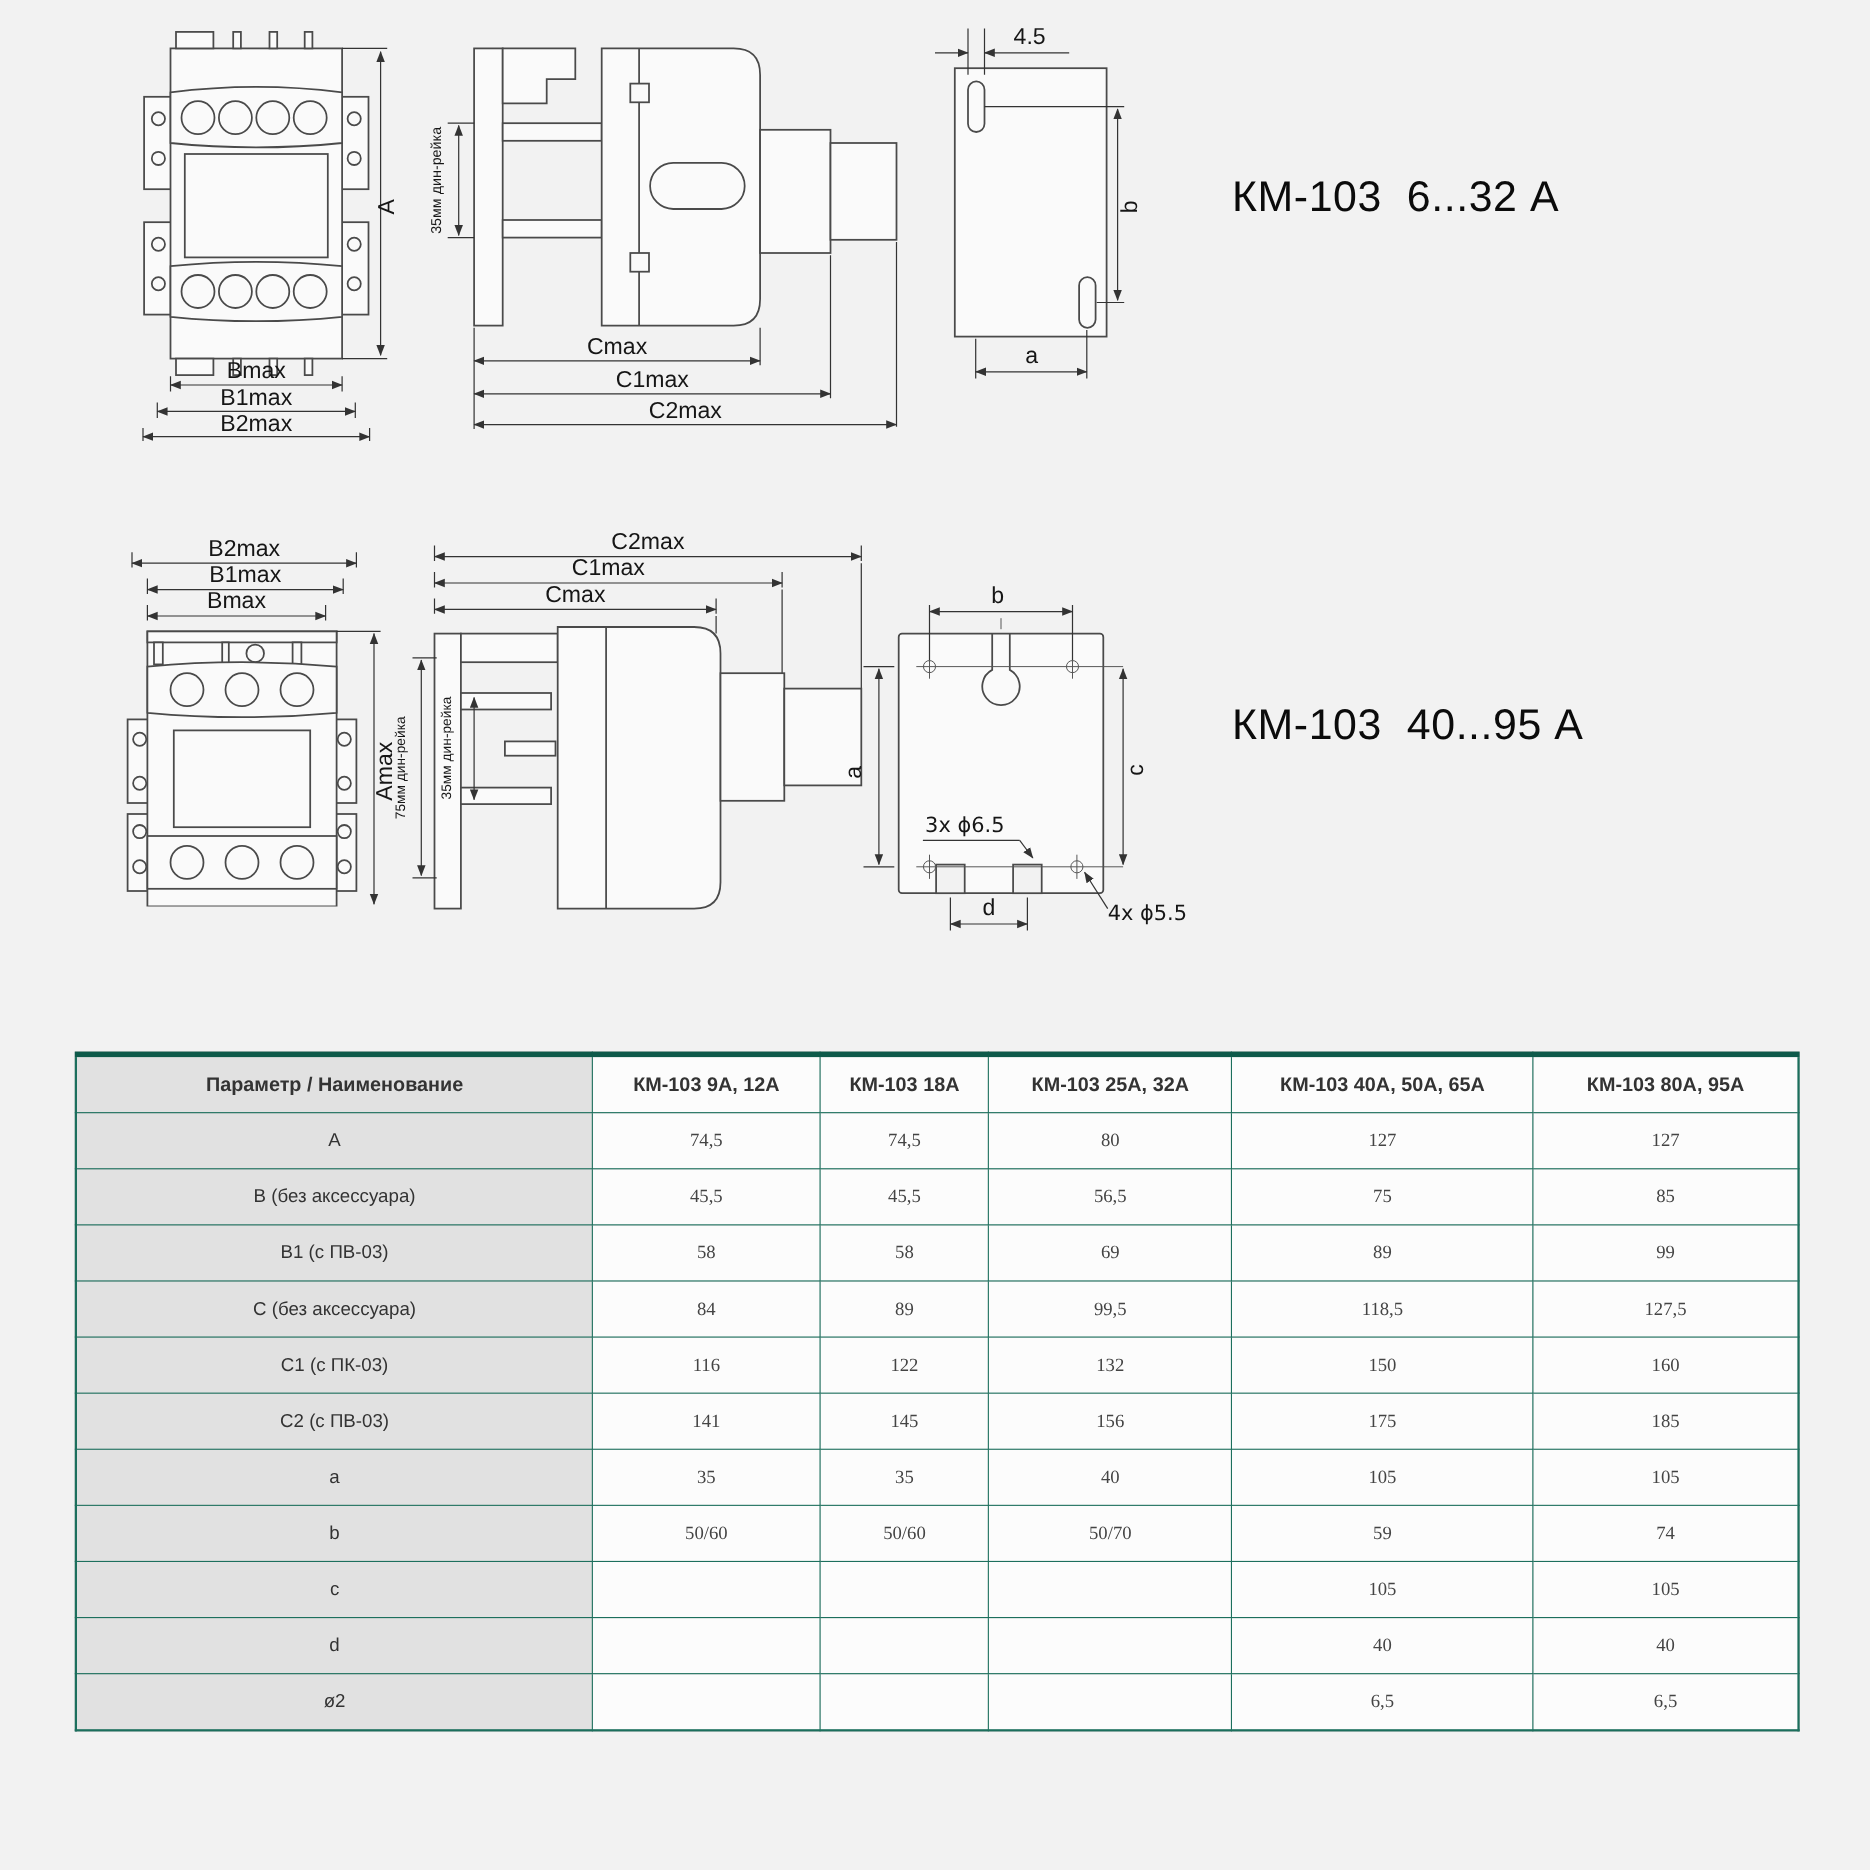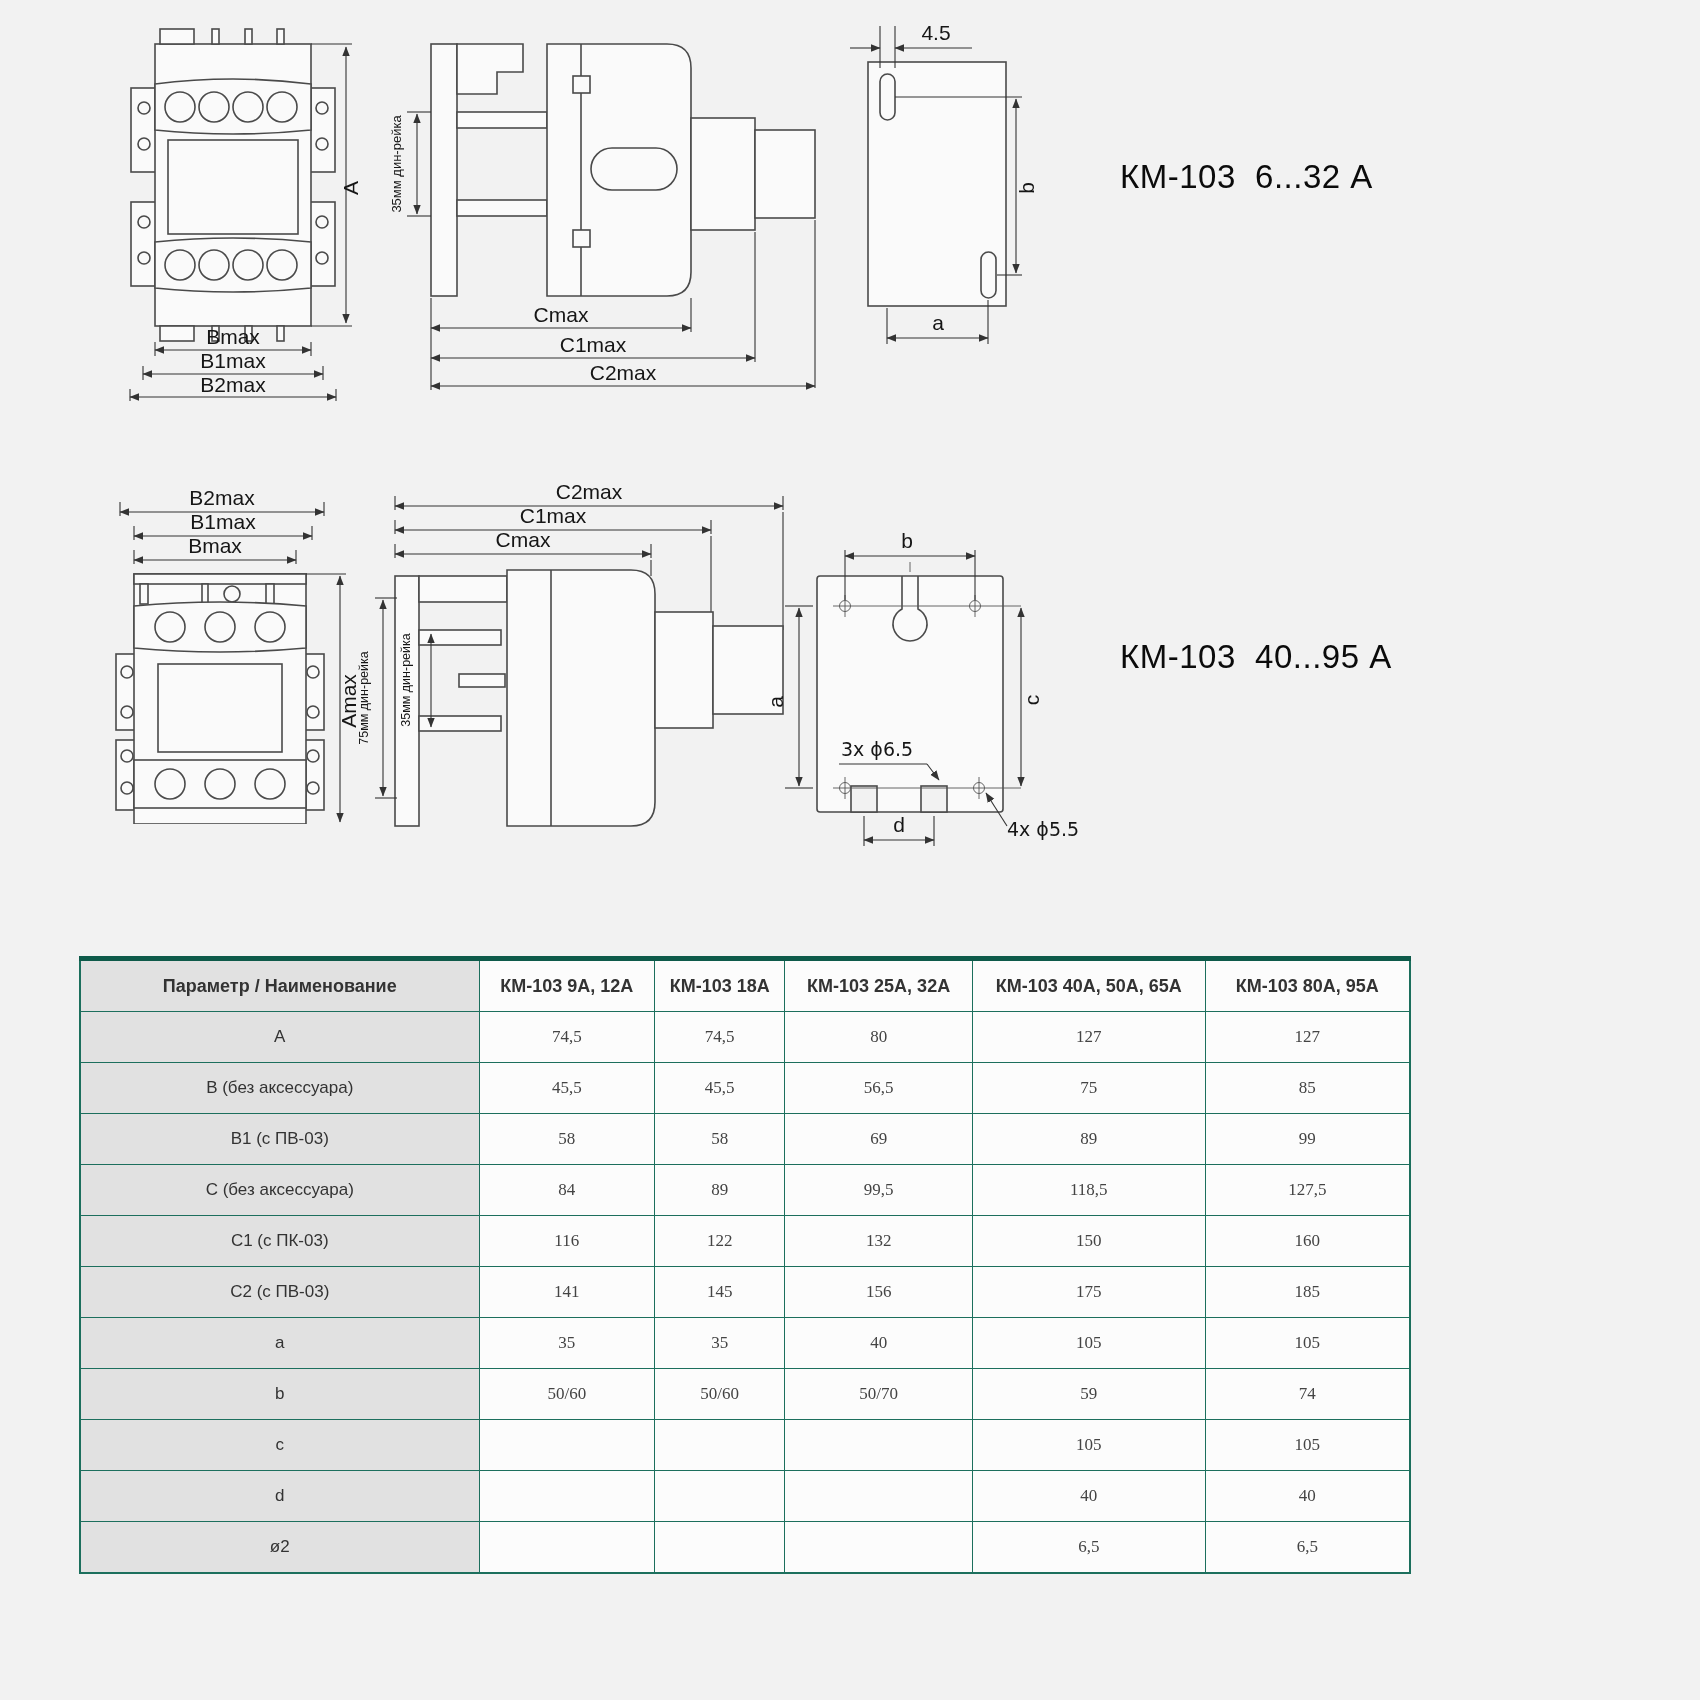--- a/index.html
+++ b/index.html
@@ -5,44 +5,44 @@
   html,body{margin:0;padding:0;}
   body{
     width:1700px;height:1700px;
     background:#f2f2f2;
     position:relative;
     font-family:"Liberation Sans",sans-serif;
     overflow:hidden;
   }
   .abs{position:absolute;}
   .section-title{
-    font-size:33px;
+    font-size:39px;
     color:#0b0b0b;
     white-space:pre;
     letter-spacing:.5px;
     text-align:center;
   }
   
   svg text{
     font-family:"Liberation Sans",sans-serif;
     fill:#161616;
   }
   svg .dimtxt{font-size:21px;}
   svg .railtxt{font-size:13px;}
   svg .phitxt{font-family:"DejaVu Sans",sans-serif;font-size:19px;}
   svg .body{stroke:#4a4a4a;stroke-width:1.6;fill:#fafafa;}
   svg .dim{stroke:#333;stroke-width:1.1;fill:none;}
   svg .thin{stroke:#555;stroke-width:.9;fill:none;}
   
   table.dims{
     border-collapse:collapse;
     table-layout:fixed;
-    width:1332px;
+    width:1568px;
     position:absolute;
-    left:79px;top:956px;
+    left:68px;top:956px;
     background:#a3a3a3;
     border:2px solid #1c6f5d;
     border-top:5px solid #0e5a4a;
   }
   table.dims th,table.dims td{
     border:1px solid #1c6f5d;
     text-align:center;
     vertical-align:middle;
     padding:0 4px;
   }

